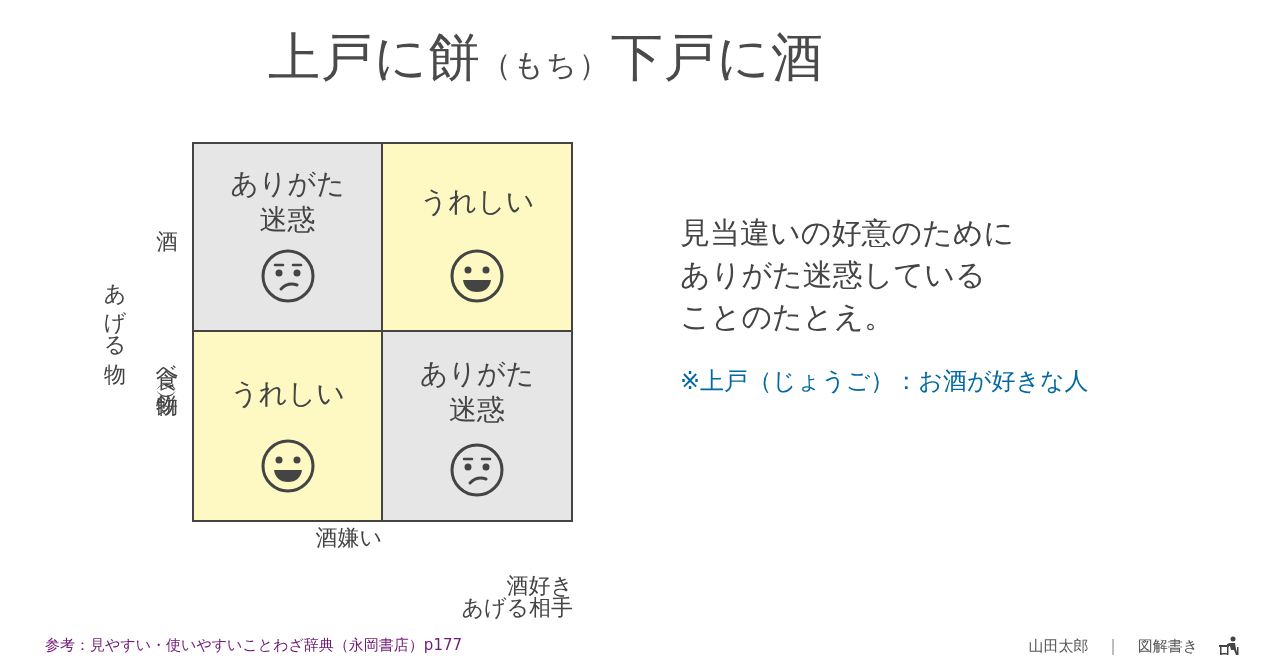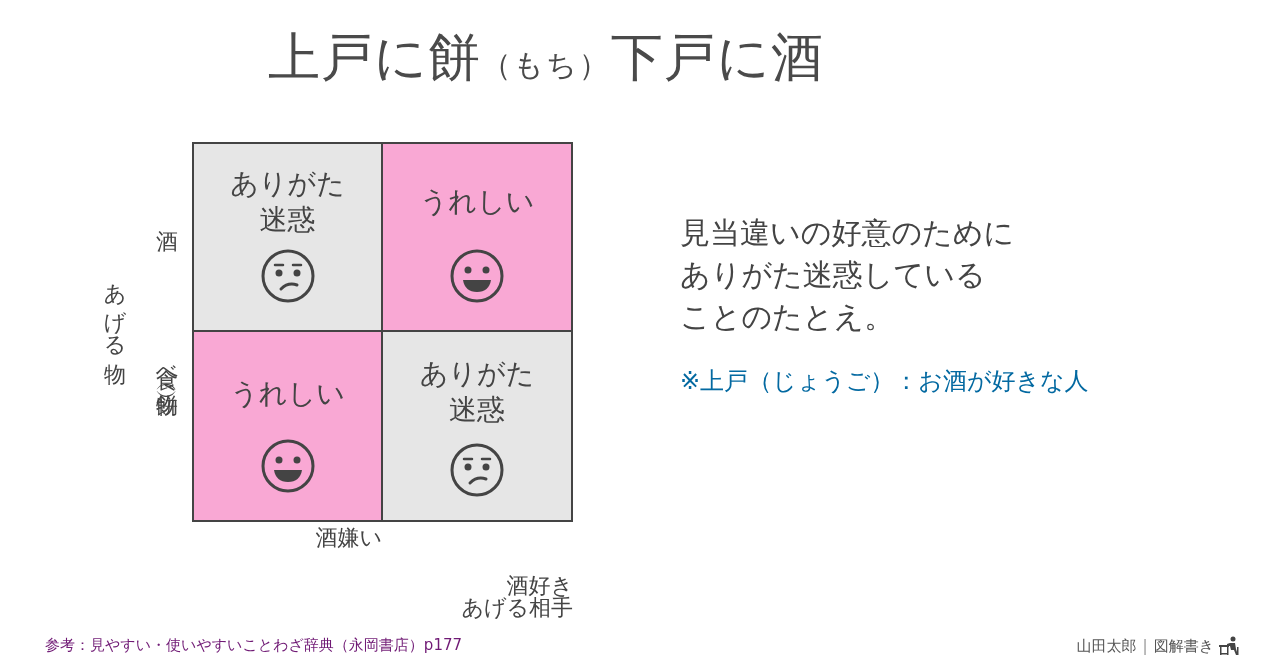--- a/index.html
+++ b/index.html
@@ -14,41 +14,41 @@
   .title .small { font-size: 30px; letter-spacing: 2px; }
   .grid {
     position: absolute; left: 192px; top: 130px; width: 381px; height: 380px;
     box-sizing: border-box; border: 2px solid #444444; margin-top: 12px;
   }
   .cell {
     position: absolute; box-sizing: border-box; text-align: center;
     font-size: 28px; color: #444444; line-height: 36px;
   }
   .cell.gray { background: #e6e6e6; }
-  .cell.yellow { background: #f9a8d4; }
+  .cell.yellow { background: #fef9c3; }
   .c-tl { left: 0; top: 0; width: 189px; height: 188px; border-right: 2px solid #444; border-bottom: 2px solid #444; }
   .c-tr { left: 189px; top: 0; width: 188px; height: 188px; border-bottom: 2px solid #444; }
   .c-bl { left: 0; top: 188px; width: 189px; height: 188px; border-right: 2px solid #444; }
   .c-br { left: 189px; top: 188px; width: 188px; height: 188px; }
   .cell .label { position: absolute; left: 0; width: 100%; }
   .cell .face { position: absolute; left: 50%; margin-left: -28px; width: 56px; height: 56px; }
   .row-label-v {
     position: absolute; writing-mode: vertical-rl; font-size: 22px; color: #444;
     letter-spacing: 1px;
   }
   .col-label { position: absolute; font-size: 22px; color: #444; text-align: right; }
   .desc {
     position: absolute; left: 680px; top: 212px; font-size: 30px; line-height: 42px; color: #444;
   }
   .note {
     position: absolute; left: 680px; top: 366px; font-size: 24px; line-height: 30px; color: #0369a1;
   }
   .note .line2 { padding-left: 32px; }
   .footer-left { position: absolute; left: 45px; top: 636px; font-size: 15px; color: #701a75; }
-  .footer-right { position: absolute; right: 40px; top: 636px; font-size: 15px; color: #555; display: flex; align-items: center; gap: 4px; padding-left: 7px; }
+  .footer-right { position: absolute; right: 40px; top: 636px; font-size: 15px; color: #555; display: flex; align-items: center; gap: 20px; padding-left: 7px; }
   .footer-right .sep { color: #999; margin: 0 2px; }
 </style>
 </head>
 <body>
 
 <div class="title">
   <span>上戸に餅</span><span class="small">（もち）</span><span>下戸に酒</span>
 </div>
 
 <div class="row-label-v" style="left:100px; top:268px;">あげる物</div>

